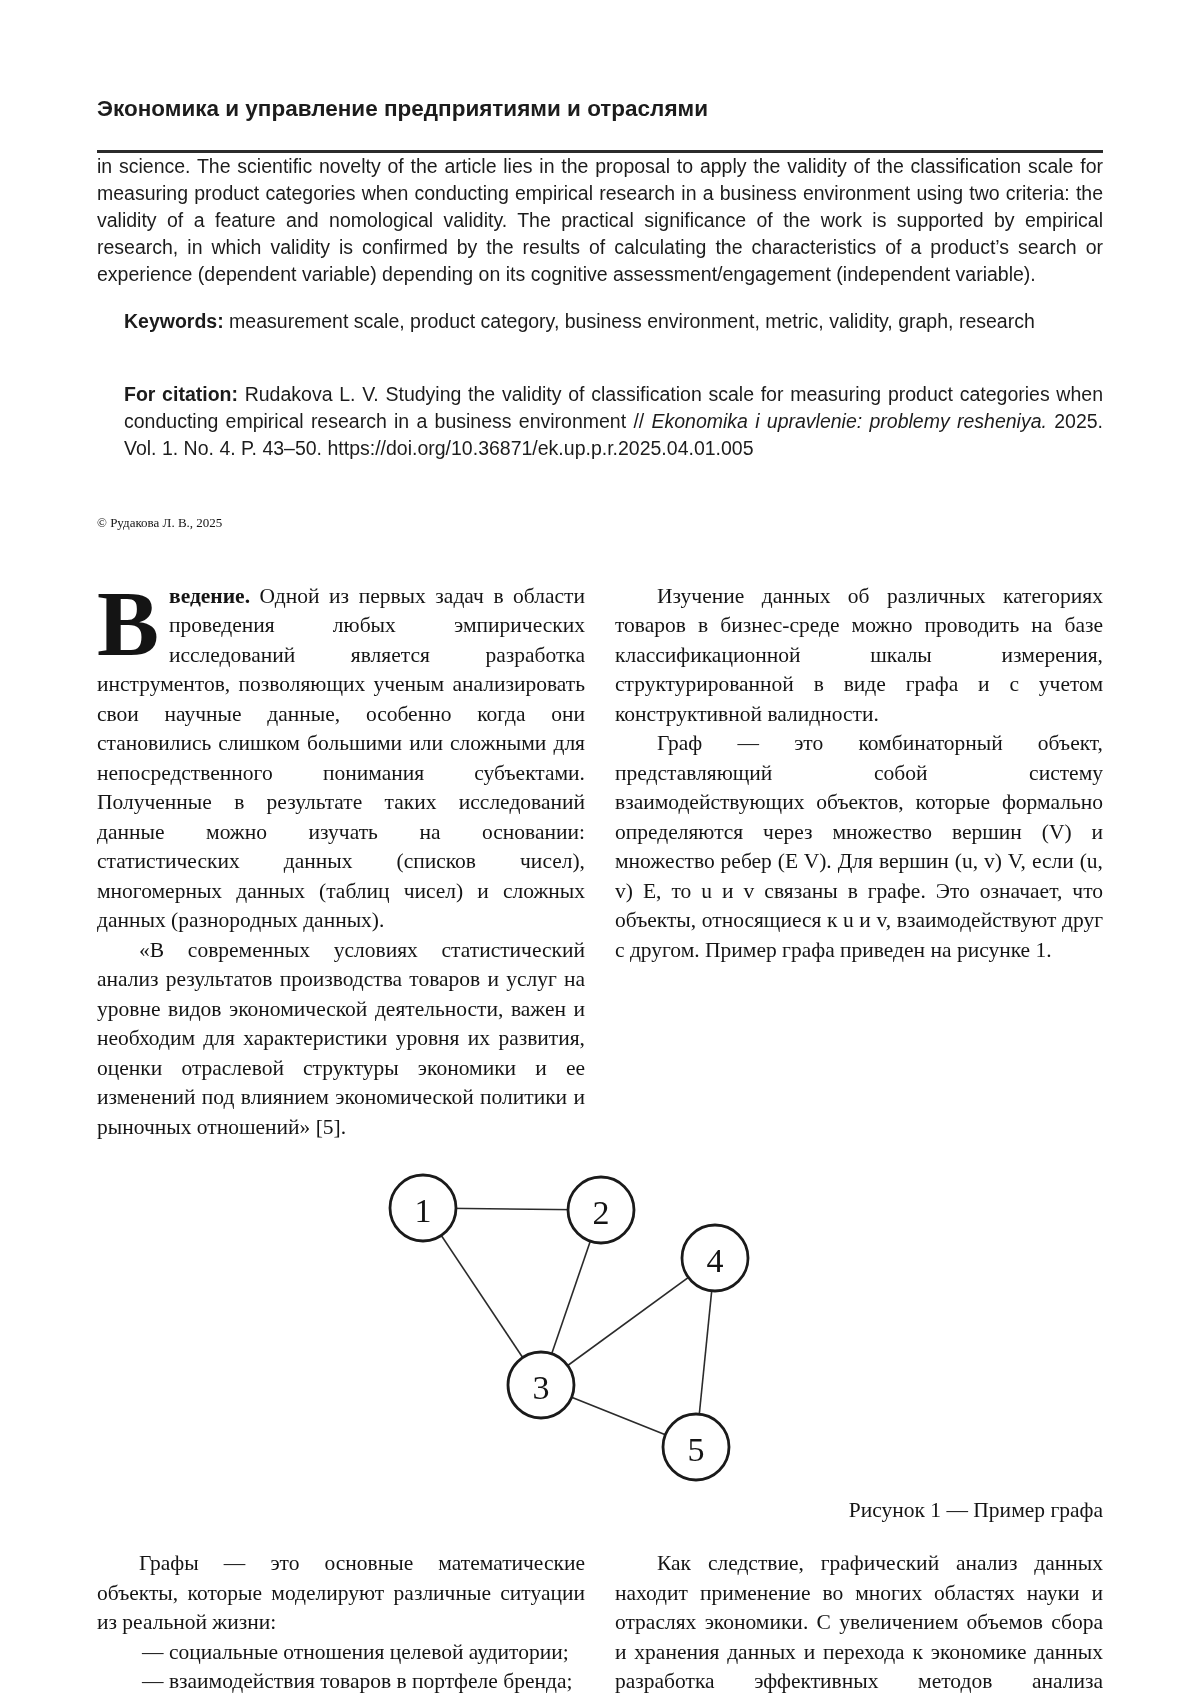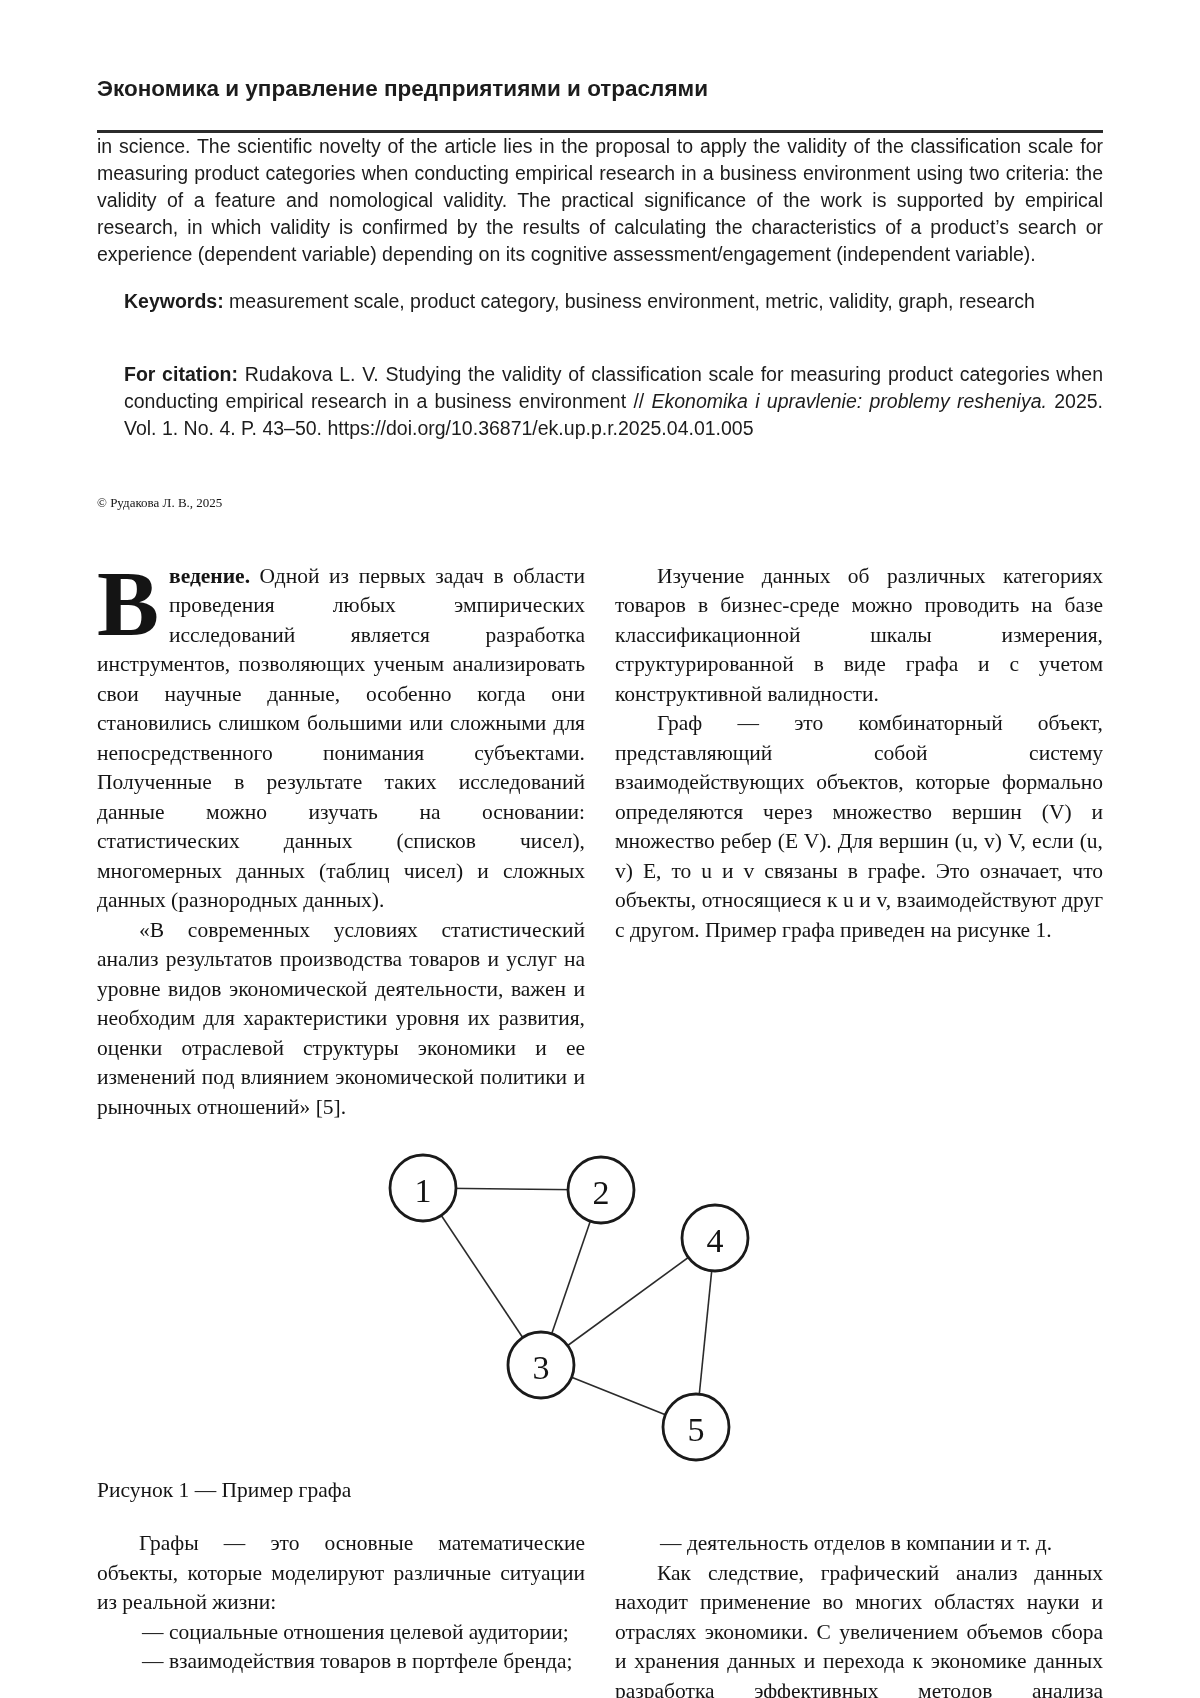--- a/index.html
+++ b/index.html
@@ -7,21 +7,21 @@
   .page {
     width: 1200px;
     min-height: 1698px;
     padding: 0 97px;
     box-sizing: border-box;
     display: flex;
     flex-direction: column;
   }
   
   .section-title {
-    margin-top: 76px;
+    margin-top: 96px;
     font-family: "Liberation Sans", sans-serif;
     font-weight: 700;
     font-size: 22.5px;
     line-height: 26px;
     color: #1c1c1c;
   }
   .rule {
     border: none;
     border-top: 3px solid #2b2b2b;
     margin: 13px 0 0 0;
@@ -77,21 +77,21 @@
   .node { fill: #ffffff; stroke: #1a1a1a; stroke-width: 2.8px; }
   .node-label {
     font-family: "Liberation Serif", serif;
     font-size: 34px;
     fill: #141414;
     text-anchor: middle;
     dominant-baseline: central;
   }
   .fig-caption {
     margin-top: 10px;
-    text-align: left;
+    text-align: right;
     font-family: "Liberation Serif", serif;
     font-size: 21.5px;
     color: #141414;
   }
   .lower-cols { margin-top: 26px; }
 </style>
 </head>
 <body>
 
 <div class="page">
@@ -141,18 +141,17 @@
   </figure>
 
   <div class="cols lower-cols">
     <div class="col">
       <p class="indent">Графы — это основные математические объекты, которые моделируют различные ситуации из реальной жизни:</p>
       <p class="list-item">— социальные отношения целевой аудитории;</p>
       <p class="list-item">— взаимодействия товаров в портфеле бренда;</p>
 
     </div>
     <div class="col">
-      <p class="list-item">— деятельность отделов в компании и т. д.</p>
       <p class="indent">Как следствие, графический анализ данных находит применение во многих областях науки и отраслях экономики. С увеличением объемов сбора и хранения данных и перехода к экономике данных разработка эффективных методов анализа графических данных становится ключевым моментом в науке.</p>
     </div>
   </div>
 
 </div>
 
 </body></html>

